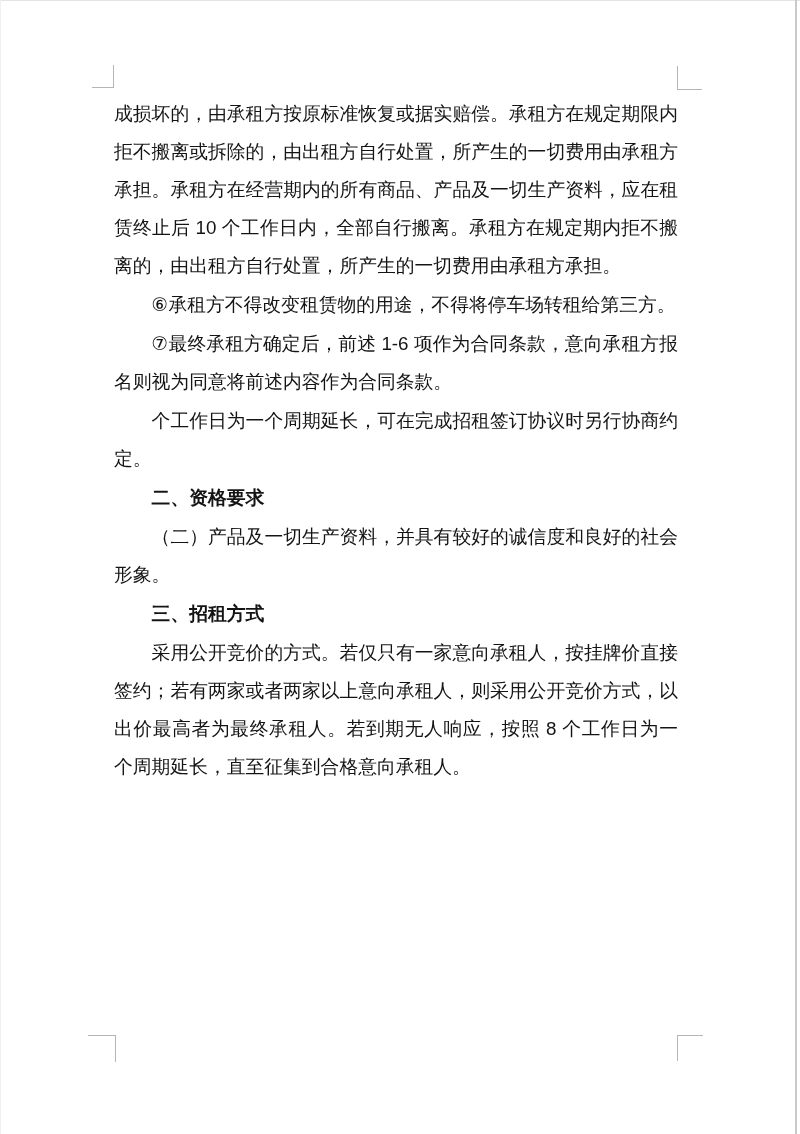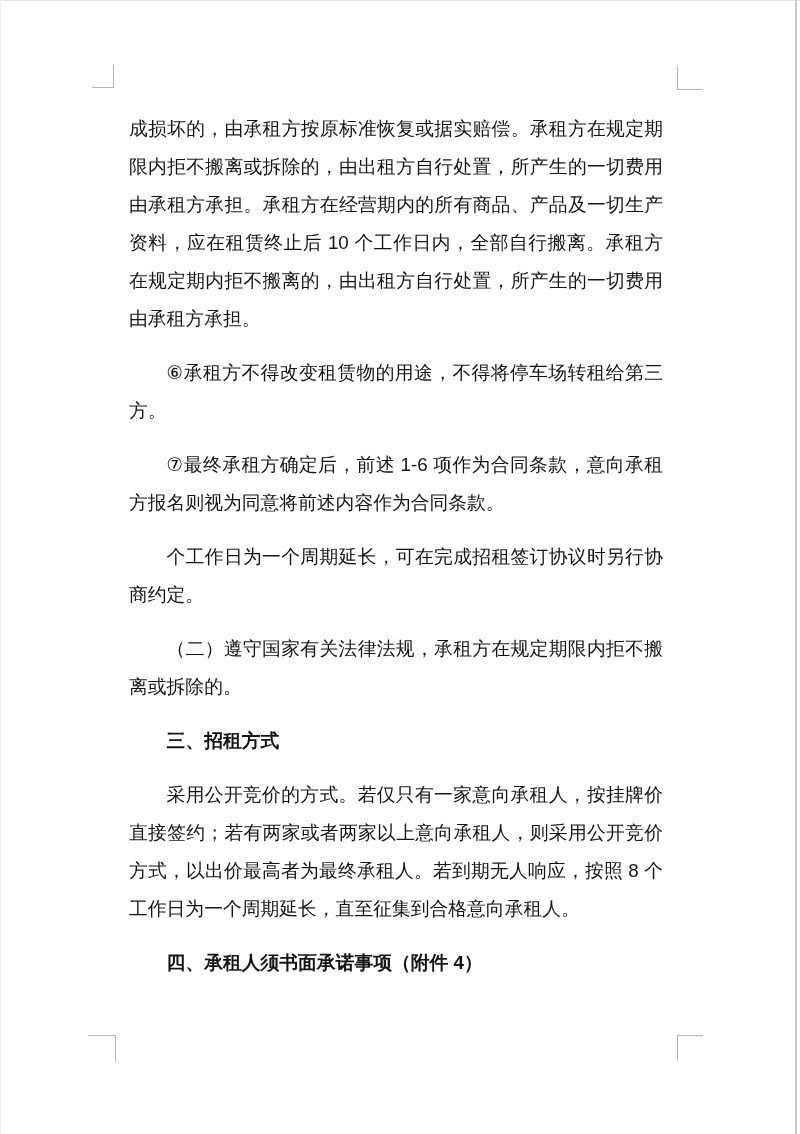--- a/index.html
+++ b/index.html
@@ -58,21 +58,21 @@
     top: 94px;
     width: 566px;
     color: #141414;
     font-size: 18.8px;
     line-height: 38px;
     text-align: justify;
     text-justify: inter-ideograph;
     letter-spacing: 0;
   }
   .para {
-    margin: 16px;
+    margin: 1px;
     text-indent: 2em;
   }
   .para.continuation {
     text-indent: 0;
   }
   .para.heading {
     font-weight: bold;
     text-align: left;
   }
 </style>
@@ -88,19 +88,19 @@
   <div class="crop crop-tl"></div>
   <div class="crop crop-tr"></div>
   <div class="crop crop-bl"></div>
   <div class="crop crop-br"></div>
 
   <div class="textarea">
     <p class="para continuation">成损坏的，由承租方按原标准恢复或据实赔偿。承租方在规定期限内拒不搬离或拆除的，由出租方自行处置，所产生的一切费用由承租方承担。承租方在经营期内的所有商品、产品及一切生产资料，应在租赁终止后 10 个工作日内，全部自行搬离。承租方在规定期内拒不搬离的，由出租方自行处置，所产生的一切费用由承租方承担。</p>
     <p class="para">⑥承租方不得改变租赁物的用途，不得将停车场转租给第三方。</p>
     <p class="para">⑦最终承租方确定后，前述 1-6 项作为合同条款，意向承租方报名则视为同意将前述内容作为合同条款。</p>
     <p class="para">个工作日为一个周期延长，可在完成招租签订协议时另行协商约定。</p>
-    <p class="para">（二）遵守国家有关法律法规，承租方在规定期限内拒不搬离或拆除的。</p>
+    <p class="para heading">二、资格要求</p>
+    <p class="para">（二）产品及一切生产资料，并具有较好的诚信度和良好的社会形象。</p>
     <p class="para heading">三、招租方式</p>
     <p class="para">采用公开竞价的方式。若仅只有一家意向承租人，按挂牌价直接签约；若有两家或者两家以上意向承租人，则采用公开竞价方式，以出价最高者为最终承租人。若到期无人响应，按照 8 个工作日为一个周期延长，直至征集到合格意向承租人。</p>
-    <p class="para heading">四、承租人须书面承诺事项（附件 4）</p>
   </div>
 
 </div>
 
 </body></html>

